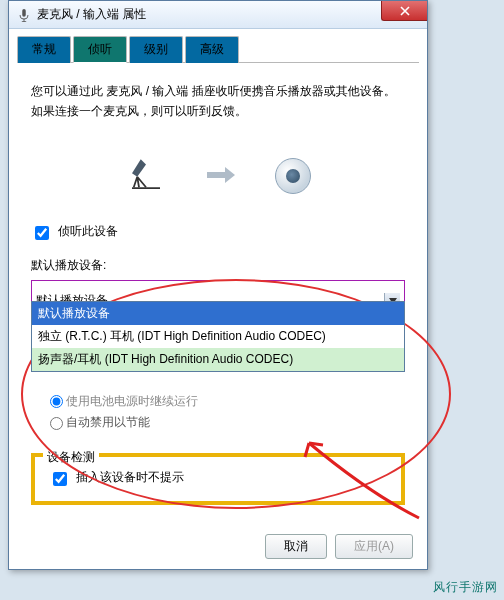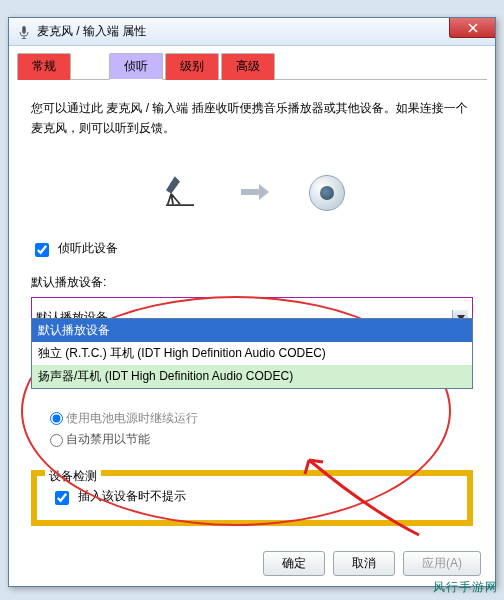--- a/index.html
+++ b/index.html
@@ -1,26 +1,26 @@
 <!DOCTYPE html>
 <html><head>
 <meta charset="utf-8">
 <style>
   * { box-sizing: border-box; font-family: "Microsoft YaHei", "Segoe UI", Tahoma, sans-serif; }
   body { margin: 0; width: 504px; height: 600px; background: #d8e4ee; overflow: hidden; position: relative; }
-  .window { position: absolute; left: 8px; top: 17px; width: 488px; height: 570px; background: #fff; border: 1px solid #5a7ca0; box-shadow: 2px 2px 6px rgba(0,0,0,.3); }
+  .window { position: absolute; left: 8px; top: 0; width: 420px; height: 570px; background: #fff; border: 1px solid #5a7ca0; box-shadow: 2px 2px 6px rgba(0,0,0,.3); }
   .titlebar { height: 28px; background: linear-gradient(#f7fbff,#dde9f7); border-bottom: 1px solid #b8cde2; display: flex; align-items: center; padding: 0 0 0 8px; position: relative; }
   .titlebar .mic-ico { width: 14px; height: 14px; margin-right: 6px; }
   .titlebar .title { font-size: 12px; color: #000; }
   .close-btn { position: absolute; right: 0; top: 0; width: 46px; height: 20px; background: linear-gradient(#e27070,#c83030); border: 1px solid #8a1f1f; border-top: none; border-right: none; border-bottom-left-radius: 3px; display:flex; align-items:center; justify-content:center; }
   .close-btn svg { width: 10px; height: 10px; }
   .tabs-wrap { padding: 6px 8px 0 8px; }
   .tabs { display: flex; border-bottom: 1px solid #b8b8b8; }
-  .tab { font-size: 12px; padding: 4px 14px; border: 1px solid #b8b8b8; border-bottom: none; background: #ef4444; margin-right: 2px; border-top-left-radius: 2px; border-top-right-radius: 2px; position: relative; top: 1px; cursor: default; }
-  .tab.active { background: #c4b5fd; border-bottom: 1px solid #fff; margin-left: 36px; }
+  .tab { font-size: 12px; padding: 4px 14px; border: 1px solid #b8b8b8; border-bottom: none; background: #0369a1; margin-right: 2px; border-top-left-radius: 2px; border-top-right-radius: 2px; position: relative; top: 1px; cursor: default; }
+  .tab.active { background: #0f766e; border-bottom: 1px solid #fff; }
   .content { padding: 18px 22px 8px 22px; font-size: 12px; color: #000; position: relative; }
   .desc { line-height: 1.7; margin-bottom: 32px; }
   .img-row { display:flex; align-items:center; justify-content:center; gap: 40px; margin-bottom: 24px; }
   .mic-img svg { width: 42px; height: 42px; }
   .arrow-img svg { width: 28px; height: 16px; }
   .spk-img { width: 36px; height: 36px; border-radius: 50%; background: radial-gradient(circle at 35% 35%, #fff, #c7d4df 70%); border: 1px solid #8ea4b8; display:flex; align-items:center; justify-content:center; }
   .spk-img .inner { width: 14px; height: 14px; border-radius:50%; background: radial-gradient(circle at 40% 40%, #6a89a5, #2e4a62); }
   .check-row { display:flex; align-items:flex-start; gap:6px; margin-bottom: 14px; }
   .check-row input { width:14px; height:14px; }
   .section-label { margin-bottom: 6px; }
@@ -29,21 +29,21 @@
   .combo .drop svg { width:8px; height:6px; }
   .dropdown-list { position:absolute; left:-1px; top:20px; width: calc(100% + 2px); border:1px solid #5a7ca0; background:#fff; z-index:3; }
   .dropdown-list .opt { padding: 3px 6px; font-size:12px; }
   .dropdown-list .opt.sel { background: #2f6fcf; color:#fff; }
   .dropdown-list .opt.hl { background: #d0f0d0; }
   .radio-group { margin-top: 70px; margin-left: 14px; }
   .radio-row { display:flex; align-items:center; margin-bottom:6px; font-size:12px; color:#555; }
   .radio-row input { width:13px;height:13px; }
   .radio-row.partial { color:#888; }
   .partial-cut { width: 100%; height: 14px; overflow:hidden; }
-  .fieldset { border:6px solid #eab308; padding: 12px 14px 12px 14px; margin-top: 22px; position:relative; }
+  .fieldset { border:4px solid #eab308; padding: 12px 14px 12px 14px; margin-top: 22px; position:relative; }
   .fieldset .legend { position:absolute; top:-8px; left:8px; background:#fff; padding:0 4px; font-size:12px; }
   .ellipse { position:absolute; left: 12px; top: 216px; width: 430px; height: 230px; border: 2px solid #e03030; border-radius: 50%; pointer-events:none; z-index:2; }
   .red-arrow { position:absolute; left: 280px; top: 370px; z-index:4; pointer-events:none; }
   .btn-row { position:absolute; bottom: 10px; right: 14px; display:flex; gap:8px; }
   .btn { font-size:12px; padding: 3px 18px; border:1px solid #9aa; background: linear-gradient(#fdfdfd,#e4e8ec); border-radius:3px; }
   .btn.disabled { color:#9a9a9a; }
   .watermark { position:absolute; right:6px; bottom:4px; font-size:12px; color:#0f766e; letter-spacing:1px; z-index:5; }
 </style>
 </head>
 <body>
@@ -132,19 +132,18 @@
     </div>
 
     <div class="ellipse"></div>
     <svg class="red-arrow" width="140" height="90" viewBox="0 0 140 90">
       <path d="M130 85 Q 80 60 20 10" stroke="#e02020" stroke-width="3" fill="none"></path>
       <path d="M20 10 l-4 14 M20 10 l14 2" stroke="#e02020" stroke-width="3" fill="none"></path>
     </svg>
   </div>
 
   <div class="btn-row">
-    <div class="btn">确定</div>
     <div class="btn">取消</div>
     <div class="btn disabled">应用(A)</div>
   </div>
 </div>
 
 <div class="watermark">风行手游网</div>
 
 </body></html>

